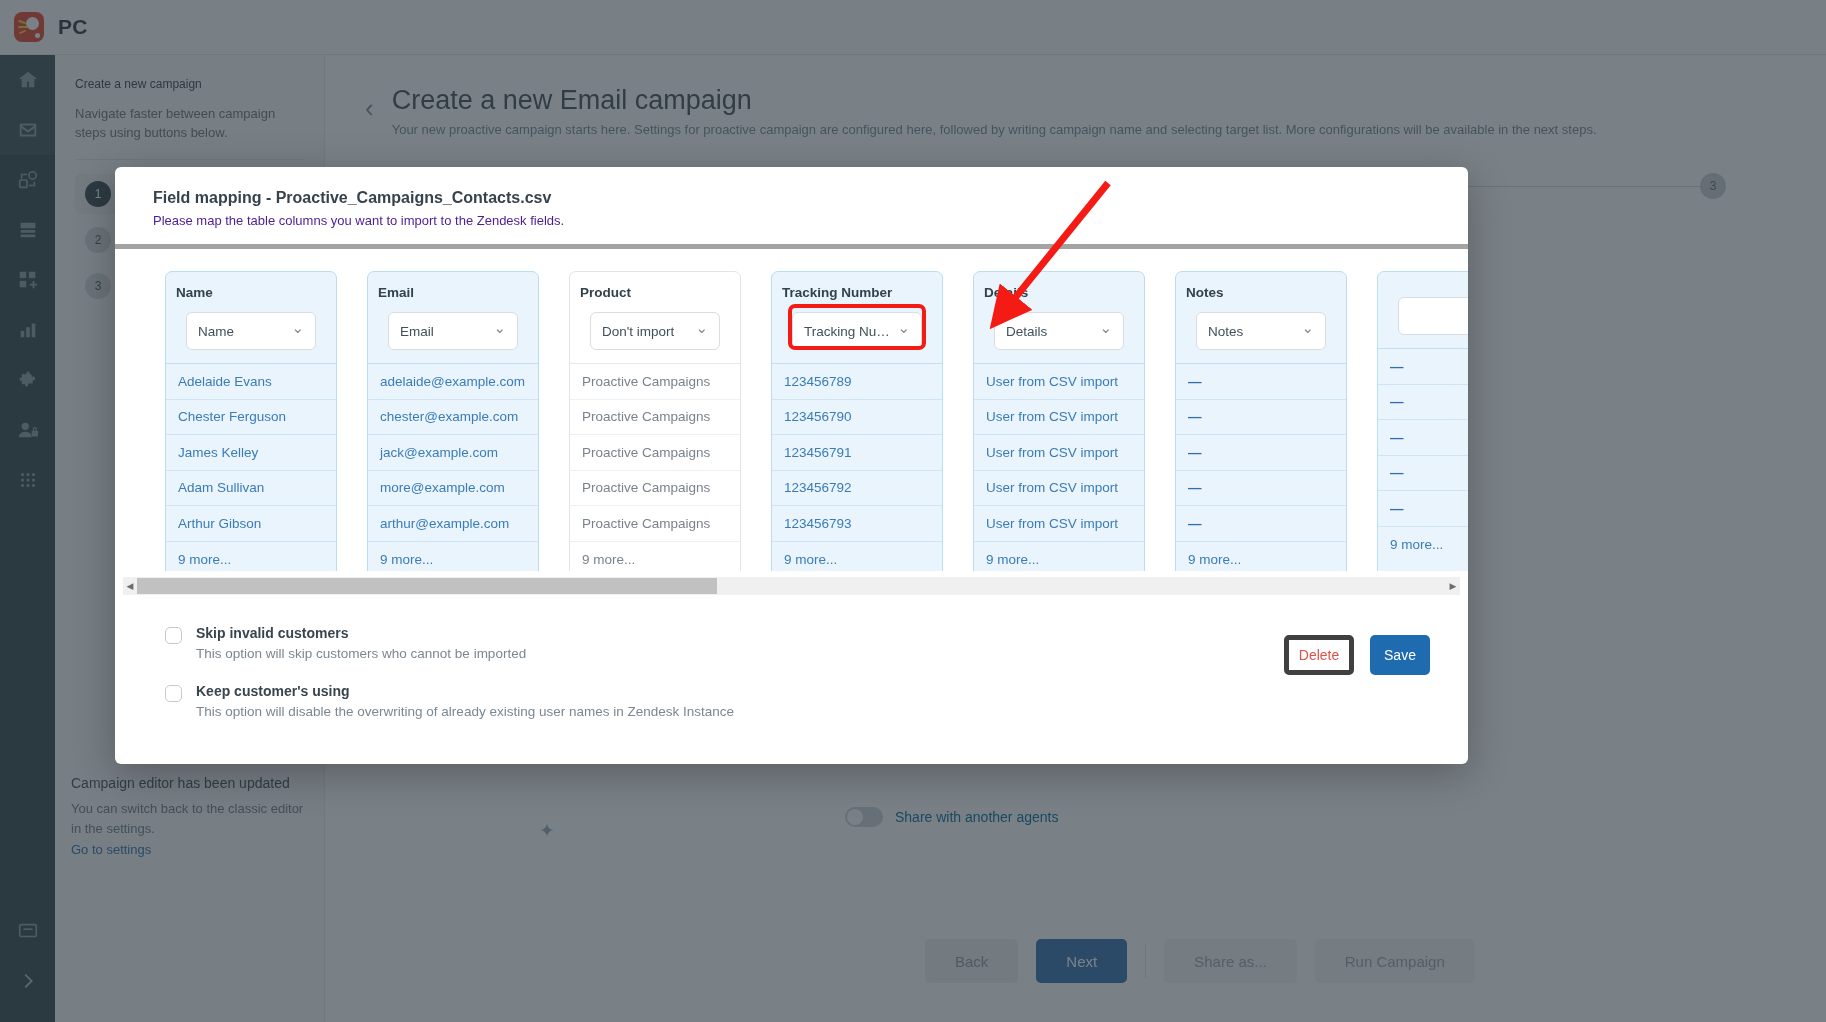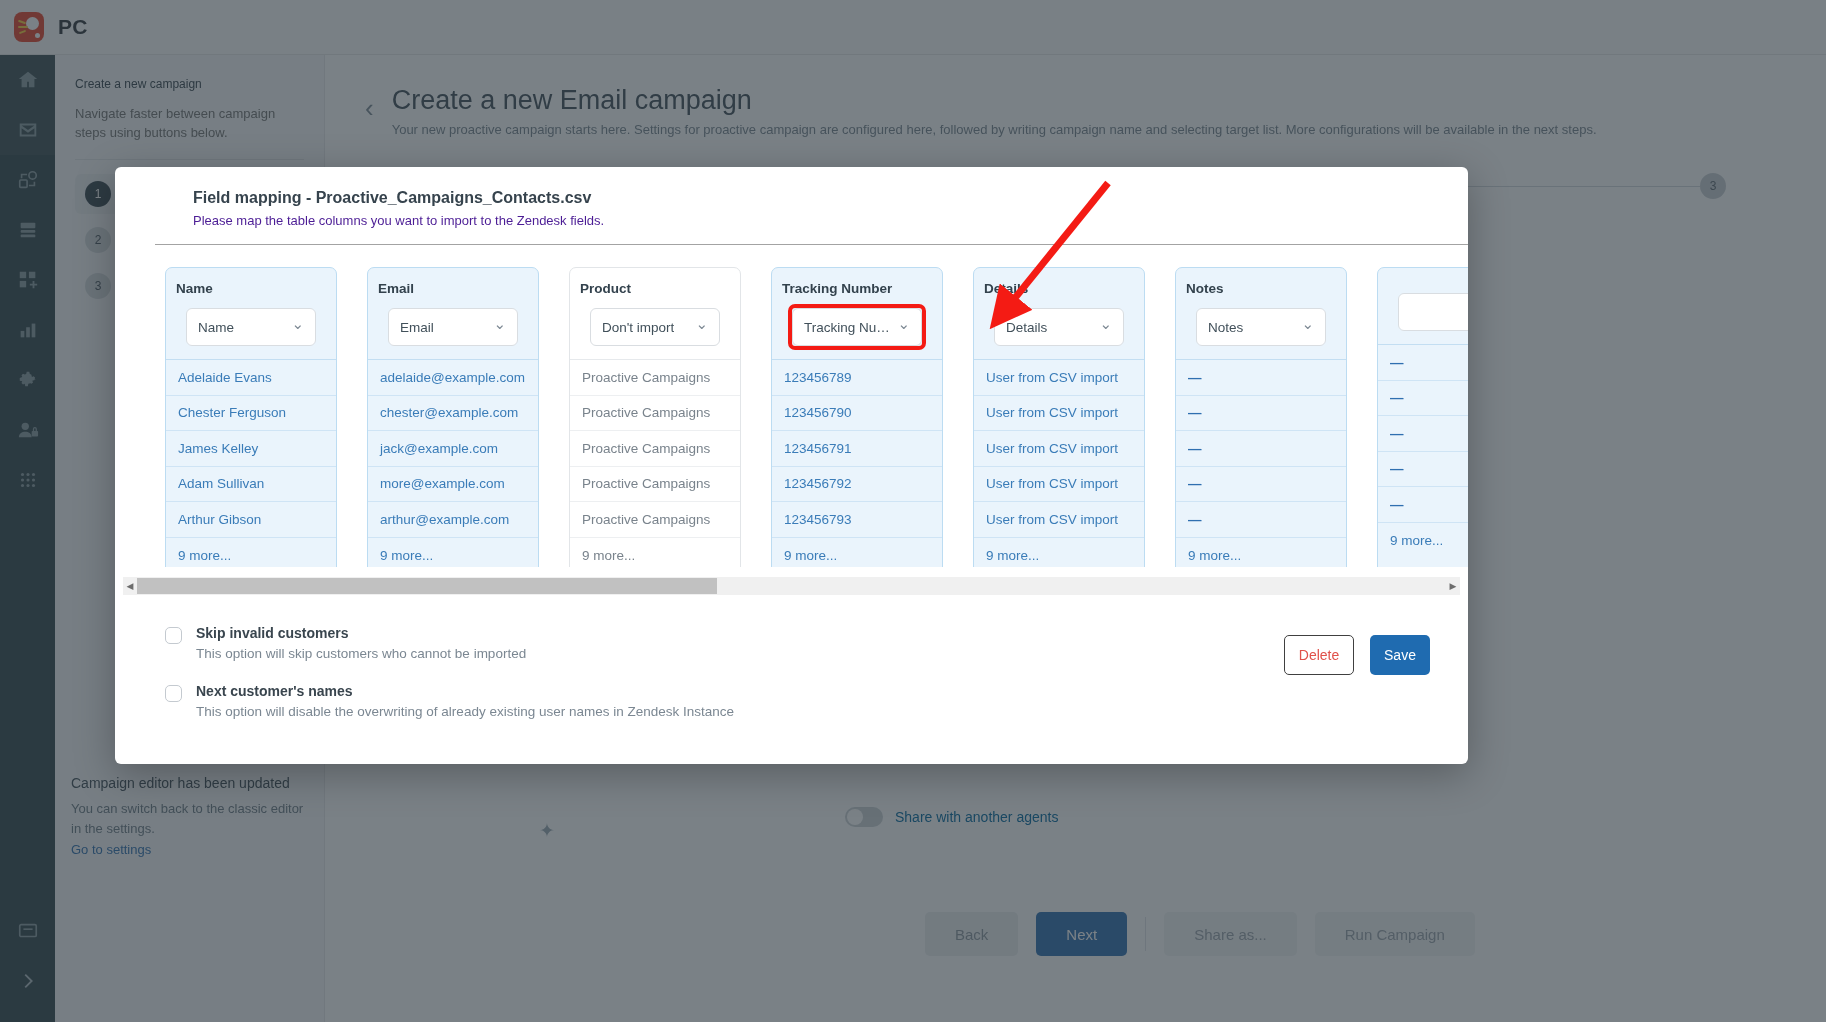--- a/index.html
+++ b/index.html
@@ -87,39 +87,39 @@
   .bg-bottom-note { position: absolute; left: 16px; bottom: 165px; width: 240px; }
   .bg-bottom-note .t { font-size: 14px; color: #3f4d57; margin-bottom: 8px; }
   .bg-bottom-note .d { font-size: 13px; color: #6d7b86; line-height: 1.5; }
   .bg-bottom-note .lnk { font-size: 13px; color: #2f6fb0; margin-top: 4px; display: block; }
 
   .bg-toggle-row { position: absolute; left: 520px; bottom: 195px; display: flex; align-items: center; gap: 12px; }
   .bg-toggle { width: 38px; height: 20px; border-radius: 10px; background: #ccd2d6; position: relative; }
   .bg-toggle::after { content:""; position:absolute; width:16px; height:16px; border-radius:50%; background:#fff; left:2px; top:2px; }
   .bg-toggle-row span { font-size: 14px; color: #0369a1; }
 
-  .bg-footer { position: absolute; left: 600px; bottom: 66px; display: flex; align-items: center; gap: 18px; }
+  .bg-footer { position: absolute; left: 600px; bottom: 39px; display: flex; align-items: center; gap: 18px; }
   .bf-btn { height: 44px; padding: 0 30px; border-radius: 5px; font-size: 15px; display: flex; align-items: center; }
   .bf-back { background: #eceef0; color: #8d979f; }
   .bf-next { background: #2f6fb0; color: #fff; }
   .bf-sep { width: 1px; height: 34px; background: #dfe3e6; }
   .bf-ghost { background: #f2f3f5; color: #9aa3ab; }
 
   .bg-spark { position: absolute; left: 214px; bottom: 180px; color: #9aa9b3; font-size: 19px; }
 
   
   #scrim { position: absolute; inset: 0; background: rgba(40,52,60,0.62); }
 
   
   #modal {
     position: absolute; left: 115px; top: 167px; width: 1353px; height: 597px;
     background: #fff; border-radius: 6px; box-shadow: 0 10px 40px rgba(0,0,0,.28);
     overflow: hidden;
   }
-  .modal-head { padding: 22px 38px 16px 38px; border-bottom: 1px solid #a3a3a3; margin-left: 40px; }
+  .modal-head { padding: 22px 38px 16px 38px; border-bottom: 5px solid #a3a3a3; }
   .modal-head h2 { font-size: 16px; color: #36434d; font-weight: bold; }
   .modal-head .mh-sub { font-size: 13px; color: #4c1d95; margin-top: 6px; }
 
   .cols-viewport { position: relative; height: 322px; overflow: hidden; padding-top: 22px; }
   .cols-track { display: flex; gap: 30px; padding-left: 50px; }
 
   .col-card {
     width: 172px; flex: none; border: 1px solid #bcdcf2; border-radius: 7px;
     background: #eaf4fc; overflow: hidden;
   }
@@ -169,21 +169,21 @@
   .opt-row { display: flex; gap: 14px; margin-bottom: 22px; }
   .cbox {
     width: 17px; height: 17px; border: 1px solid #c4cad0; border-radius: 5px;
     background: #fff; flex: none; margin-top: 2px;
   }
   .opt-title { font-size: 14px; font-weight: bold; color: #39454e; }
   .opt-desc { font-size: 13.5px; color: #7b8792; margin-top: 5px; }
 
   .foot-btns { position: absolute; right: 38px; top: 36px; display: flex; gap: 16px; }
   .btn { height: 40px; border-radius: 5px; font-size: 14px; display: flex; align-items: center; justify-content: center; }
-  .btn-delete { width: 70px; border: 1px solid #404040; color: #e0514a; background: #fff; }
+  .btn-delete { width: 70px; border: 5px solid #404040; color: #e0514a; background: #fff; }
   .btn-save { width: 60px; background: #1f6bb0; color: #fff; }
 </style>
 </head>
 <body>
 
 <div id="root">
 
   <div id="app-bg">
 
     <div class="topbar">
@@ -483,21 +483,21 @@
       <div class="opt-row">
         <div class="cbox"></div>
         <div>
           <div class="opt-title">Skip invalid customers</div>
           <div class="opt-desc">This option will skip customers who cannot be imported</div>
         </div>
       </div>
       <div class="opt-row">
         <div class="cbox"></div>
         <div>
-          <div class="opt-title">Next customer's names</div>
+          <div class="opt-title">Keep customer's using</div>
           <div class="opt-desc">This option will disable the overwriting of already existing user names in Zendesk Instance</div>
         </div>
       </div>
 
       <div class="foot-btns">
         <div class="btn btn-delete">Delete</div>
         <div class="btn btn-save">Save</div>
       </div>
     </div>
 

